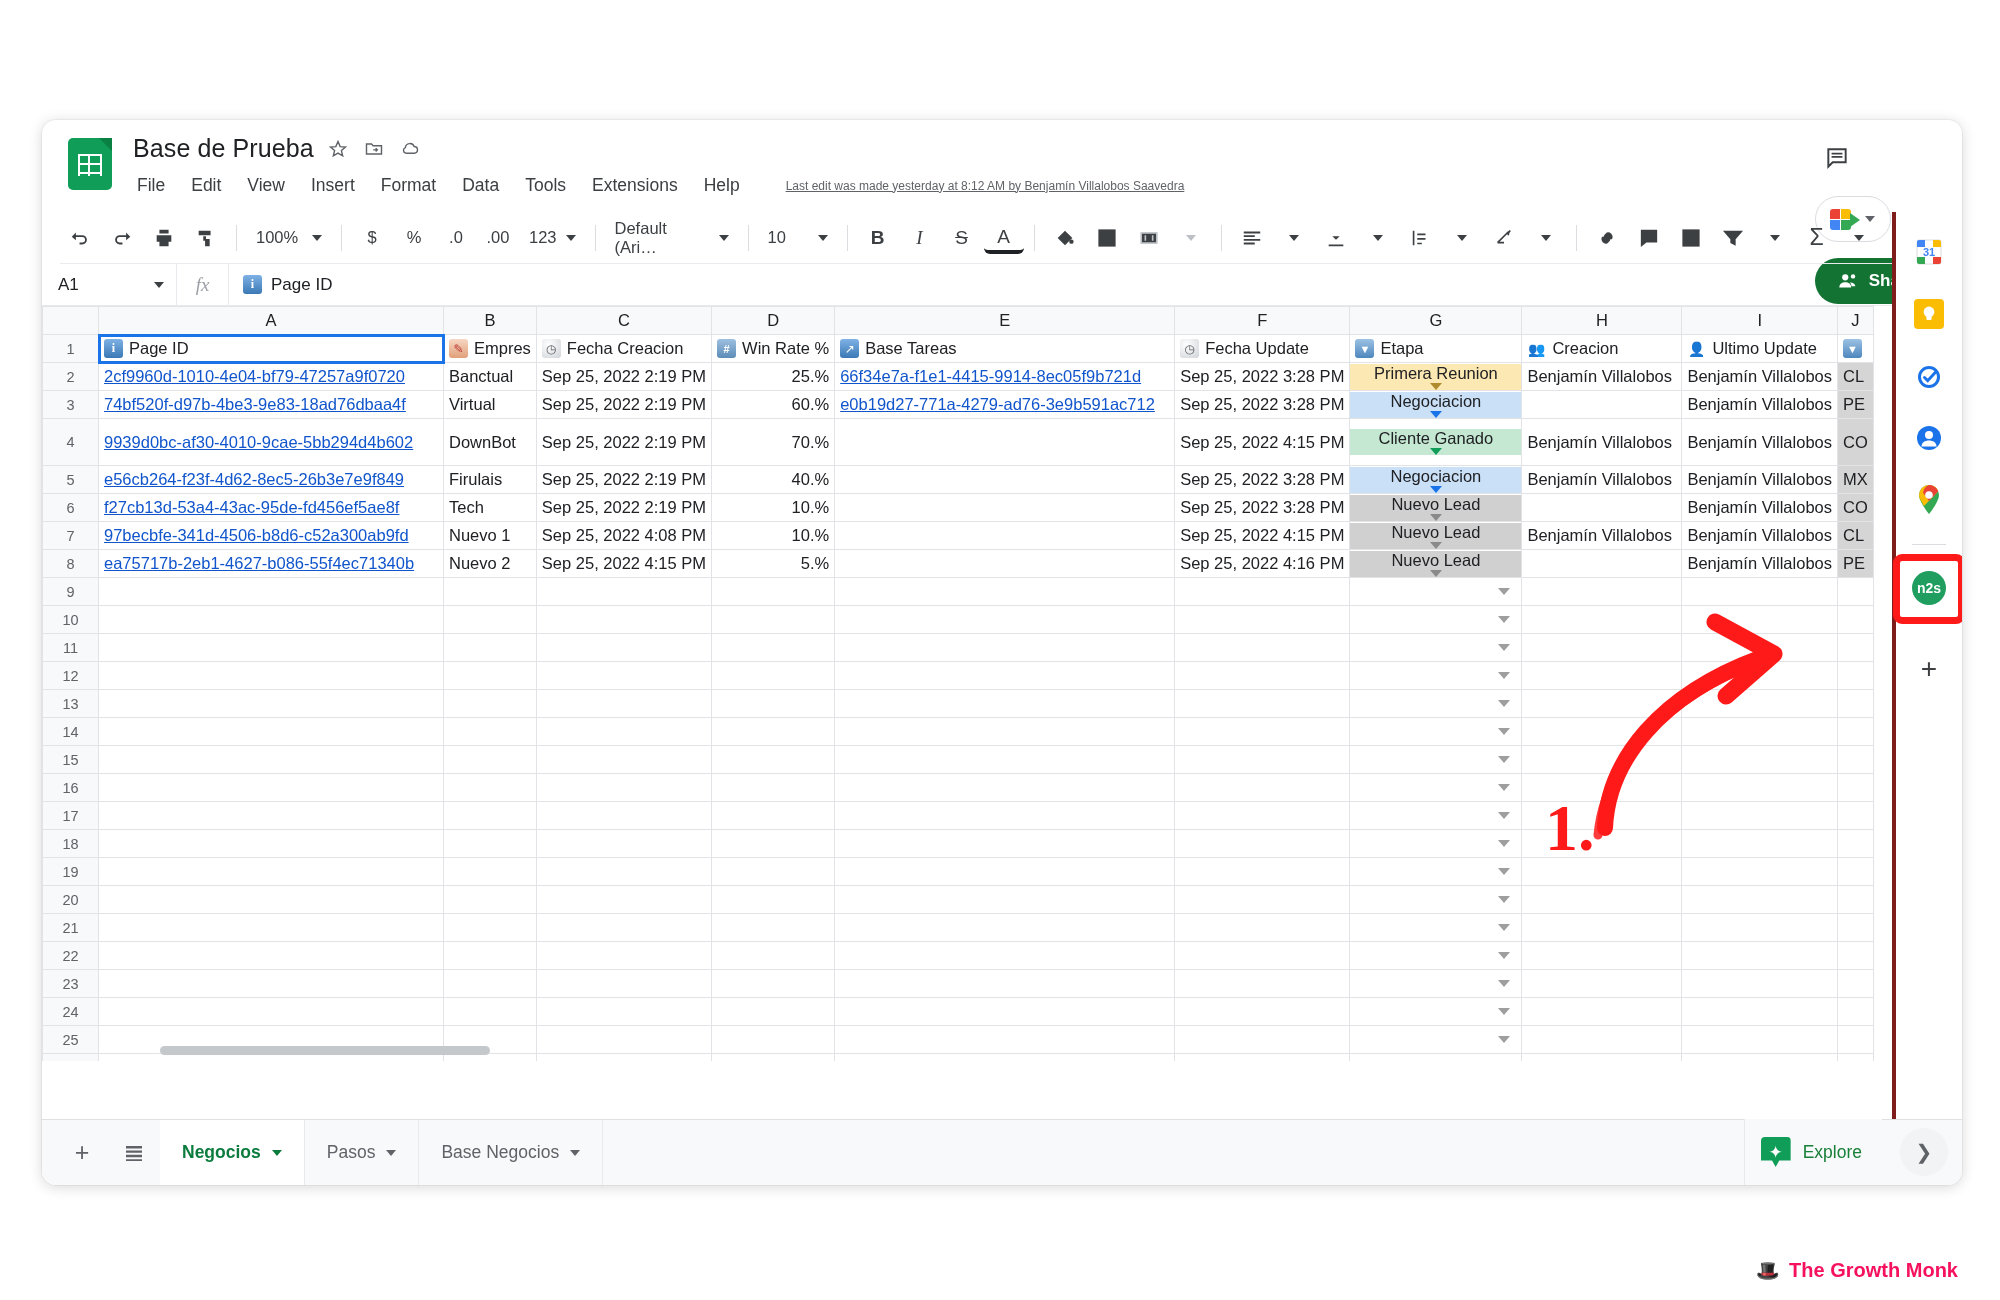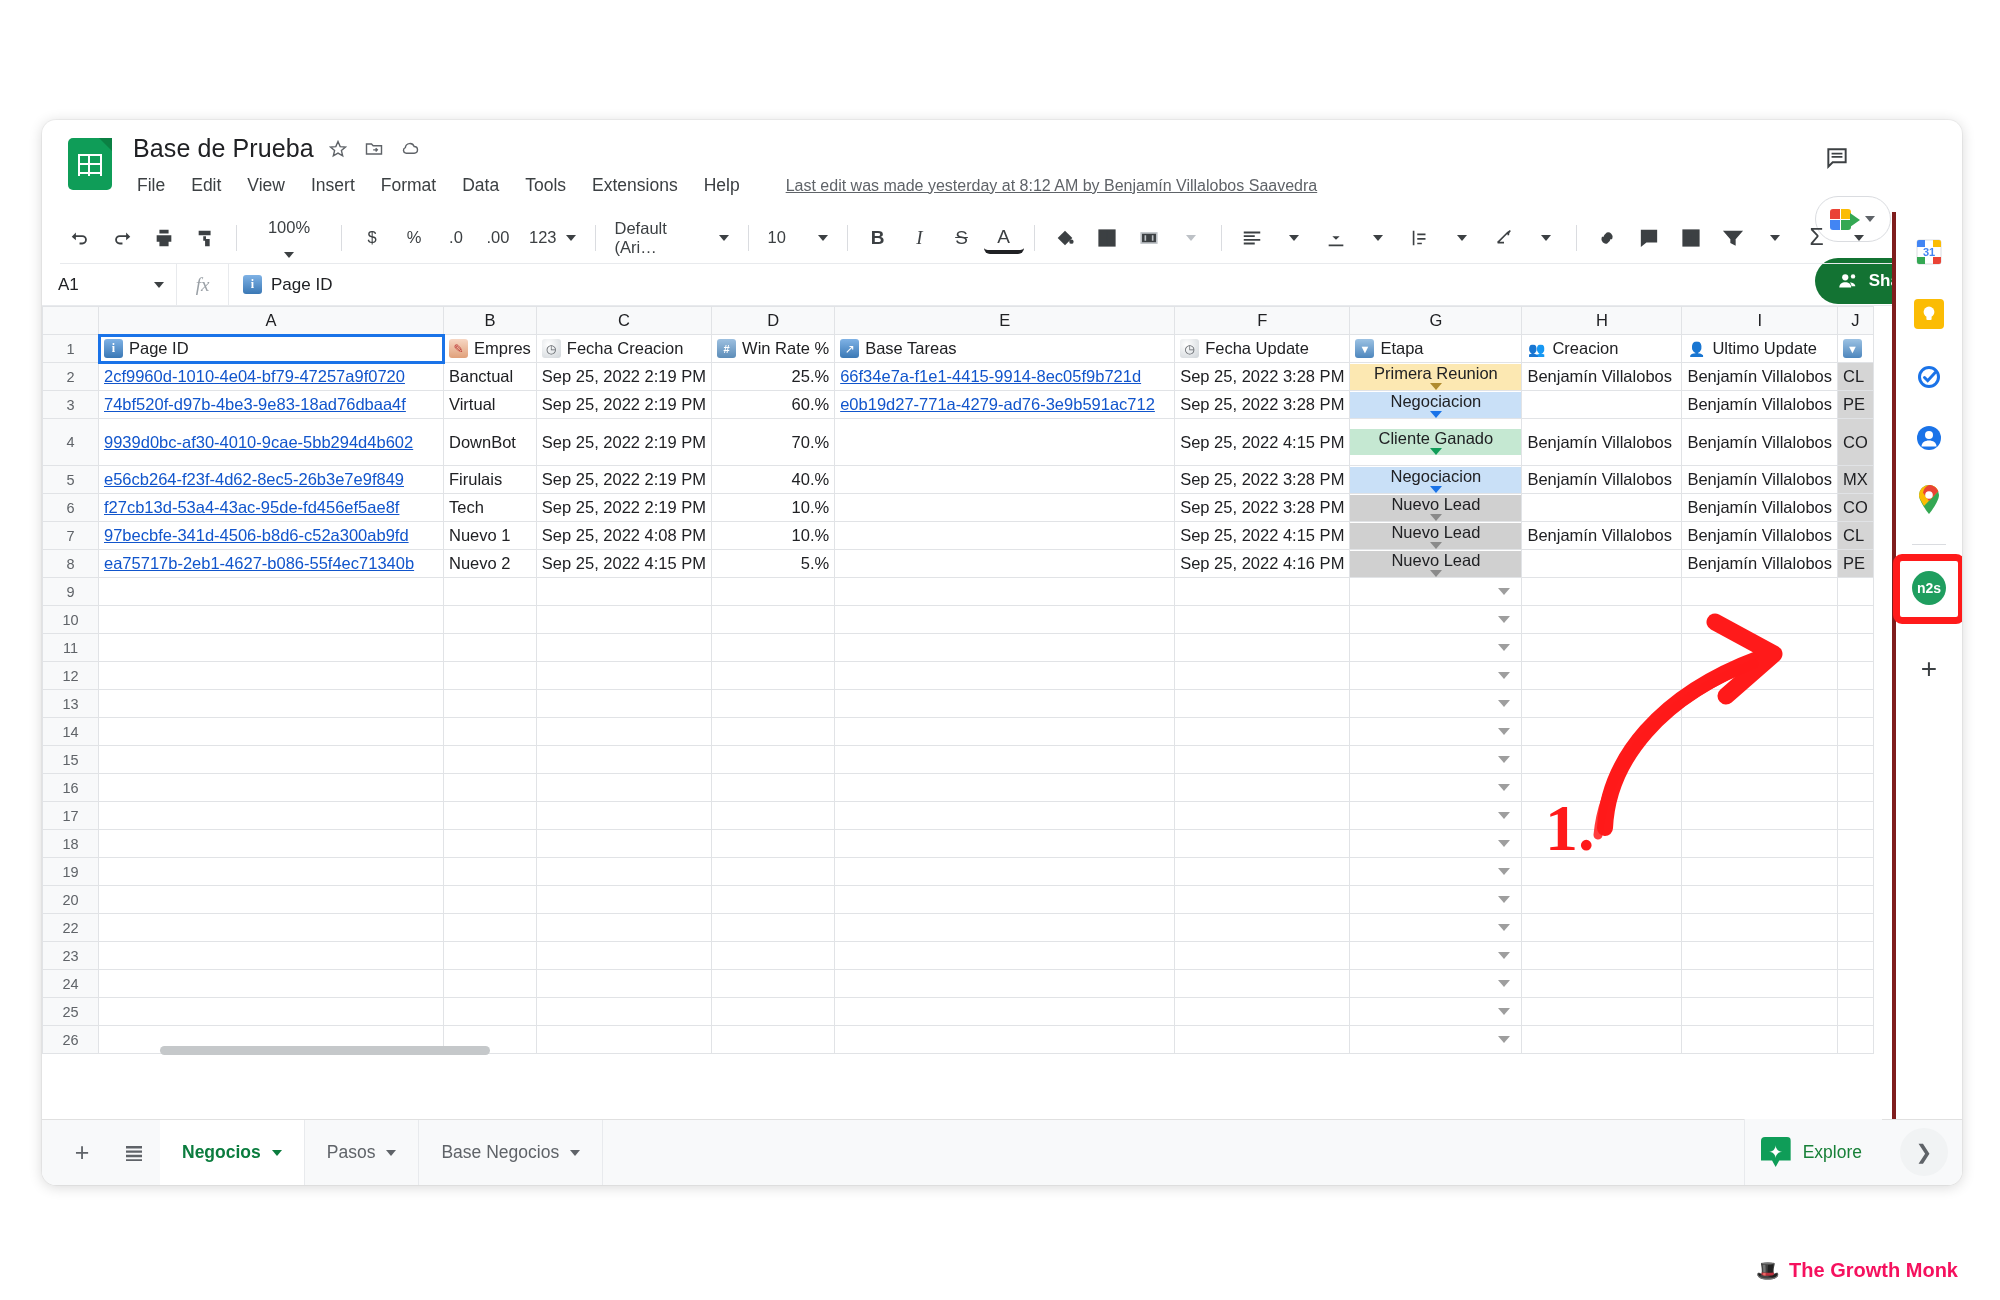--- a/index.html
+++ b/index.html
@@ -38,21 +38,21 @@
       linear-gradient(#fff,#fff) 0 0/2px 100% no-repeat,
       linear-gradient(#fff,#fff) 10px 0/2px 100% no-repeat,
       linear-gradient(#fff,#fff) 22px 0/2px 100% no-repeat;
   }
   .title-row { position:absolute; left:91px; top:14px; display:flex; align-items:center; gap:12px; }
   .doc-title { font-size: 25px; color:#202124; letter-spacing:.1px; }
   .t-ico { width:24px;height:24px; color:#5f6368; display:flex;align-items:center;justify-content:center; }
   .t-ico svg{ width:20px;height:20px; fill:none; stroke:#5f6368; stroke-width:1.7; }
   .menu-row { position:absolute; left:93px; top:52px; display:flex; align-items:center; gap:22px; }
   .menu-item { font-size:17.5px; color:#3c4043; padding:3px 2px; border-radius:4px; }
-  .lastedit { margin-left: 22px; font-size:16px; color:#5f6368; text-decoration: underline; }
+  .lastedit { margin-left: 22px; font-size:12px; color:#5f6368; text-decoration: underline; }
 
   .hdr-right { position:absolute; right:24px; top:16px; display:flex; align-items:flex-start; gap:16px;flex-direction:column; }
   .icon-btn { width:44px;height:44px; display:flex;align-items:center;justify-content:center; border-radius:50%; }
   .meet-btn {
     height:46px; min-width:76px; border:1px solid #dadce0; border-radius:23px;
     display:flex; align-items:center; justify-content:center; gap:5px; padding:0 12px;
   }
   .meet-ico{ position:relative; width:30px;height:21px; }
   .meet-ico .sq{position:absolute;left:0;top:0;width:21px;height:21px;border-radius:3px;overflow:hidden;
     background:
@@ -77,21 +77,21 @@
     border-bottom:1px solid #e8eaed;
   }
   .tb { height:40px; min-width:40px; padding:0 8px; display:flex;align-items:center;justify-content:center;
     border-radius:6px; font-size:16.5px; color:#3c4043; }
   .tb svg { fill:#3c4043; }
   .tb-sep { width:1px; height:26px; background:#dadce0; margin:0 8px; }
   .tb-drop { display:flex;align-items:center; gap:9px; padding:0 9px; height:40px; border-radius:6px; font-size:16.5px;color:#3c4043;}
   .tb-caret { width:0;height:0;border-left:5px solid transparent;border-right:5px solid transparent;border-top:6px solid #3c4043; }
   .font-box { width:132px; justify-content:space-between; }
   .size-box { width:78px; justify-content:space-between; }
-  .zoom-box { width:84px; justify-content:space-between;flex-direction:column; }
+  .zoom-box { width:84px; justify-content:space-between; }
   .collapse { position:absolute; right:4px; top:8px; width:40px;height:40px;display:flex;align-items:center;justify-content:center; }
 
   
   .fbar { height:42px; display:flex; align-items:center; border-bottom:1px solid #e8eaed; background:#fff; }
   .namebox { width:135px; height:100%; display:flex; align-items:center; justify-content:space-between;
     padding:0 12px 0 16px; font-size:17px; color:#202124; border-right:1px solid #e8eaed;}
   .fx { width:52px; text-align:center; font-size:19px; color:#9aa0a6; font-style:italic;
     font-family:"Liberation Serif", serif; border-right:1px solid #e8eaed; line-height:42px; }
   .fcontent { display:flex; align-items:center; gap:9px; padding-left:14px; font-size:17px; color:#202124; }
 
@@ -846,20 +846,37 @@
               <td style="padding:0 5px">
                 <div class="empty-chip">
                   <span class="cv"></span>
                 </div>
               </td>
               <td></td>
               <td></td>
               <td></td>
             </tr>
             <tr>
+              <td class="rowhdr">21</td>
+              <td></td>
+              <td></td>
+              <td></td>
+              <td></td>
+              <td></td>
+              <td></td>
+              <td style="padding:0 5px">
+                <div class="empty-chip">
+                  <span class="cv"></span>
+                </div>
+              </td>
+              <td></td>
+              <td></td>
+              <td></td>
+            </tr>
+            <tr>
               <td class="rowhdr">22</td>
               <td></td>
               <td></td>
               <td></td>
               <td></td>
               <td></td>
               <td></td>
               <td style="padding:0 5px">
                 <div class="empty-chip">
                   <span class="cv"></span>

